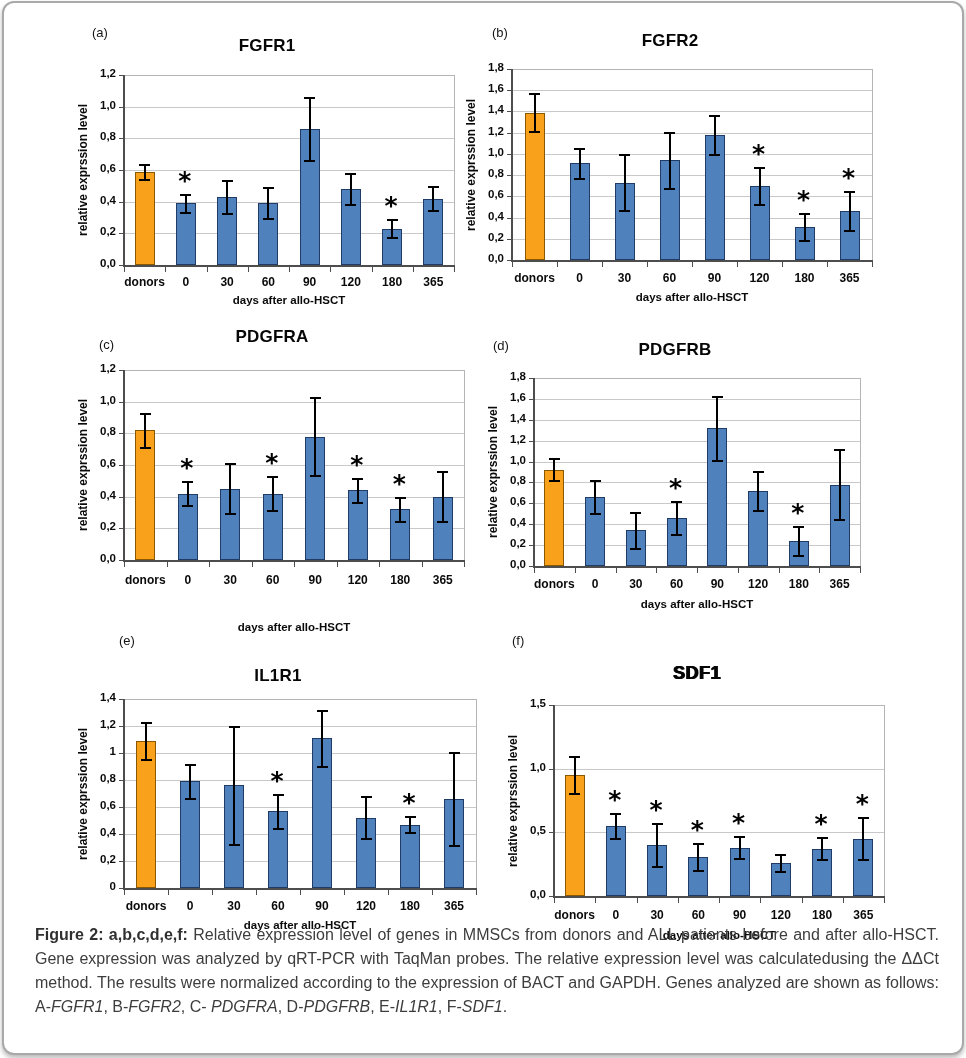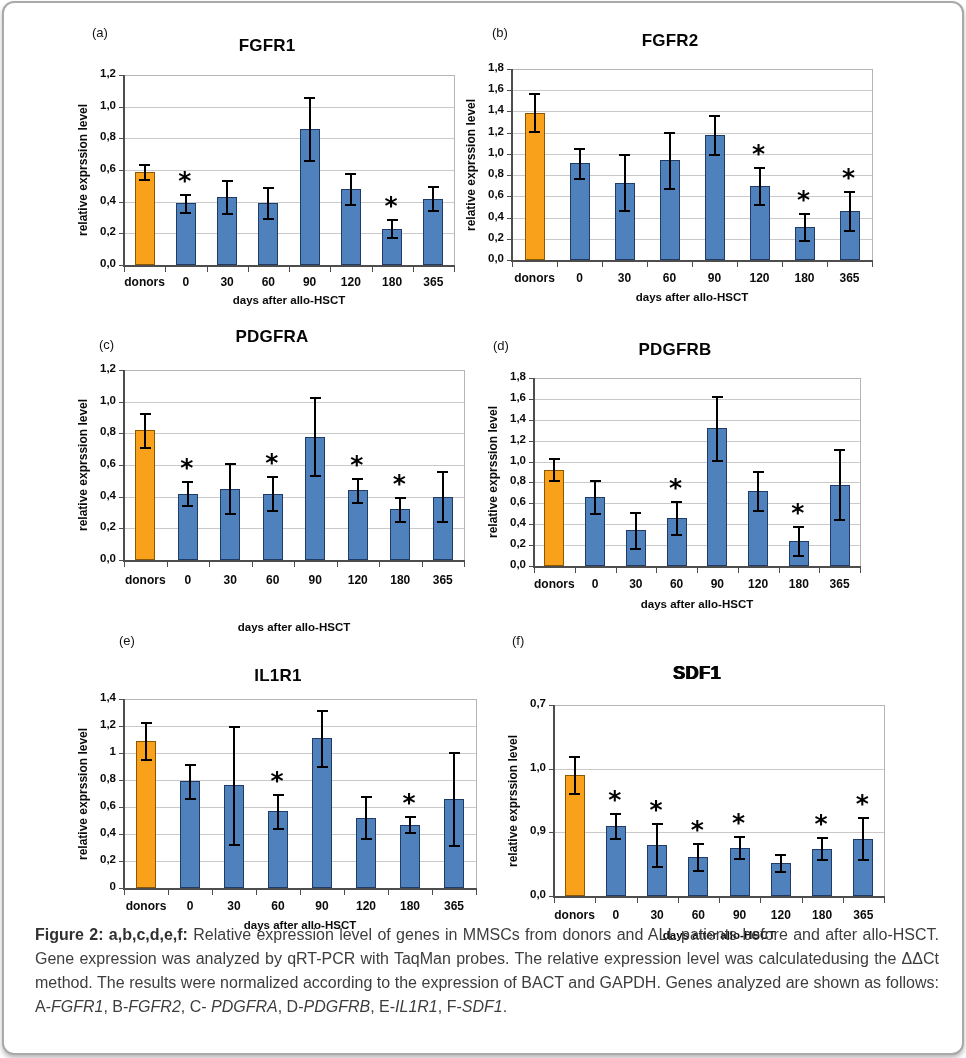--- a/index.html
+++ b/index.html
@@ -443,27 +443,27 @@
       <div class="errcap abs" style="left: 444.5px; top: 748.65px; width: 11px;"></div>
       <div class="errcap abs" style="left: 444.5px; top: 842.15px; width: 11px;"></div>
       <div class="xtick abs" style="left: 428px; top: 896px; width: 44px;">365</div>
       <div class="xtitle abs" style="left: 120px; top: 916px; width: 352px;">days after allo-HSCT</div>
       <div class="letter abs" style="left: 508px; top: 630px;">(f)</div>
       <div class="ctitle heavy abs" style="left: 528px; top: 660px; width: 330px;">SDF1</div>
       <div class="ylab abs" style="left: 500px; top: 702px; height: 191px;">relative exprssion level</div>
       <div class="lightline abs" style="left: 550px; top: 702px; width: 330px; height: 1px;"></div>
       <div class="lightline abs" style="left: 880px; top: 702px; width: 1px; height: 191px;"></div>
       <div class="tickmark abs" style="left: 545px; top: 702px; width: 5px; height: 1px;"></div>
-      <div class="ytick abs" style="left: 504px; top: 694px; width: 38px;">0,7</div>
+      <div class="ytick abs" style="left: 504px; top: 694px; width: 38px;">1,5</div>
       <div class="grid abs" style="left: 550px; top: 765.667px; width: 330px; height: 1px;"></div>
       <div class="tickmark abs" style="left: 545px; top: 765.667px; width: 5px; height: 1px;"></div>
       <div class="ytick abs" style="left: 504px; top: 757.667px; width: 38px;">1,0</div>
       <div class="grid abs" style="left: 550px; top: 829.333px; width: 330px; height: 1px;"></div>
       <div class="tickmark abs" style="left: 545px; top: 829.333px; width: 5px; height: 1px;"></div>
-      <div class="ytick abs" style="left: 504px; top: 821.333px; width: 38px;">0,9</div>
+      <div class="ytick abs" style="left: 504px; top: 821.333px; width: 38px;">0,5</div>
       <div class="tickmark abs" style="left: 545px; top: 893px; width: 5px; height: 1px;"></div>
       <div class="ytick abs" style="left: 504px; top: 885px; width: 38px;">0,0</div>
       <div class="axisline abs" style="left: 549px; top: 702px; width: 2px; height: 192px;"></div>
       <div class="axisline abs" style="left: 549px; top: 893px; width: 332px; height: 2px;"></div>
       <div class="tickmark abs" style="left: 550px; top: 895px; width: 1px; height: 5px;"></div>
       <div class="tickmark abs" style="left: 591.25px; top: 895px; width: 1px; height: 5px;"></div>
       <div class="tickmark abs" style="left: 632.5px; top: 895px; width: 1px; height: 5px;"></div>
       <div class="tickmark abs" style="left: 673.75px; top: 895px; width: 1px; height: 5px;"></div>
       <div class="tickmark abs" style="left: 715px; top: 895px; width: 1px; height: 5px;"></div>
       <div class="tickmark abs" style="left: 756.25px; top: 895px; width: 1px; height: 5px;"></div>

